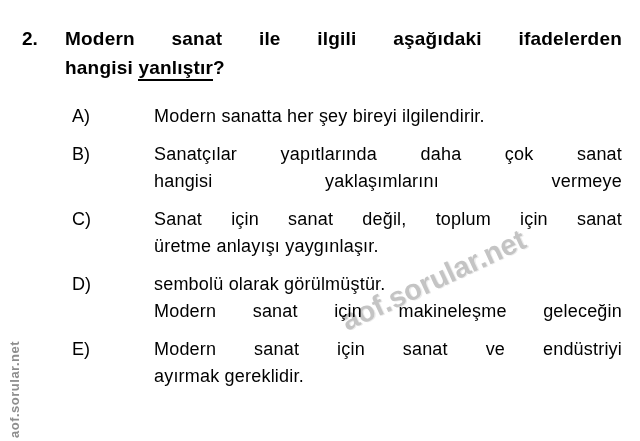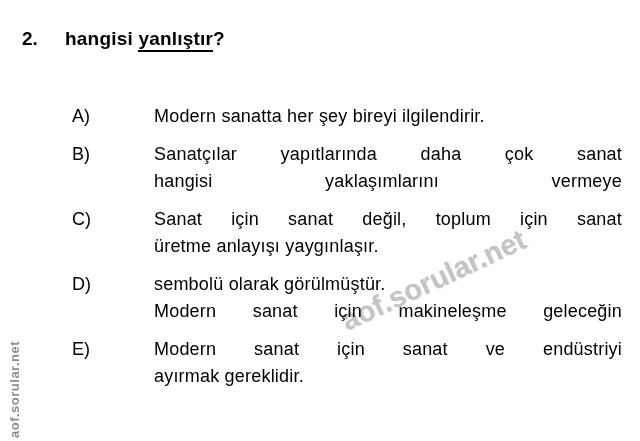--- a/index.html
+++ b/index.html
@@ -108,20 +108,21 @@
 <body>
 
 <div class="page">
 
   <div class="wm-diagonal">aof.sorular.net</div>
   <div class="wm-side">aof.sorular.net</div>
 
   <div class="qnum">2.</div>
 
   <div class="qtext">
+    <div class="line jl">Modern sanat ile ilgili aşağıdaki ifadelerden</div>
     <div class="line"><span>hangisi </span><span class="ul">yanlıştır</span><span>?</span></div>
   </div>
 
   <div class="options">
 
     <div class="option">
       <div class="letter">A)</div>
       <div class="otext">
         <div class="line">Modern sanatta her şey bireyi ilgilendirir.</div>
       </div>

